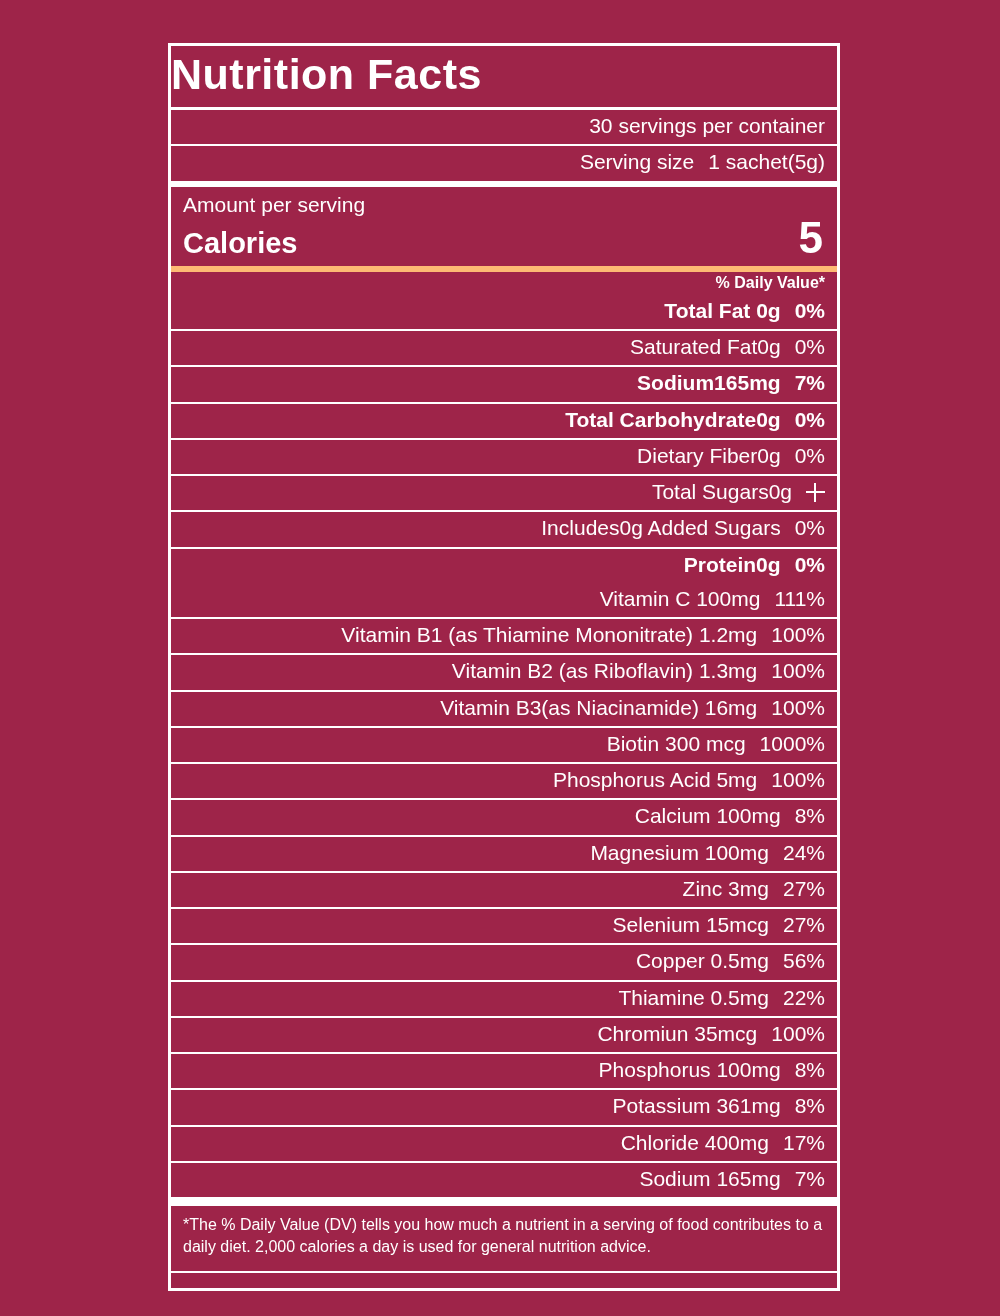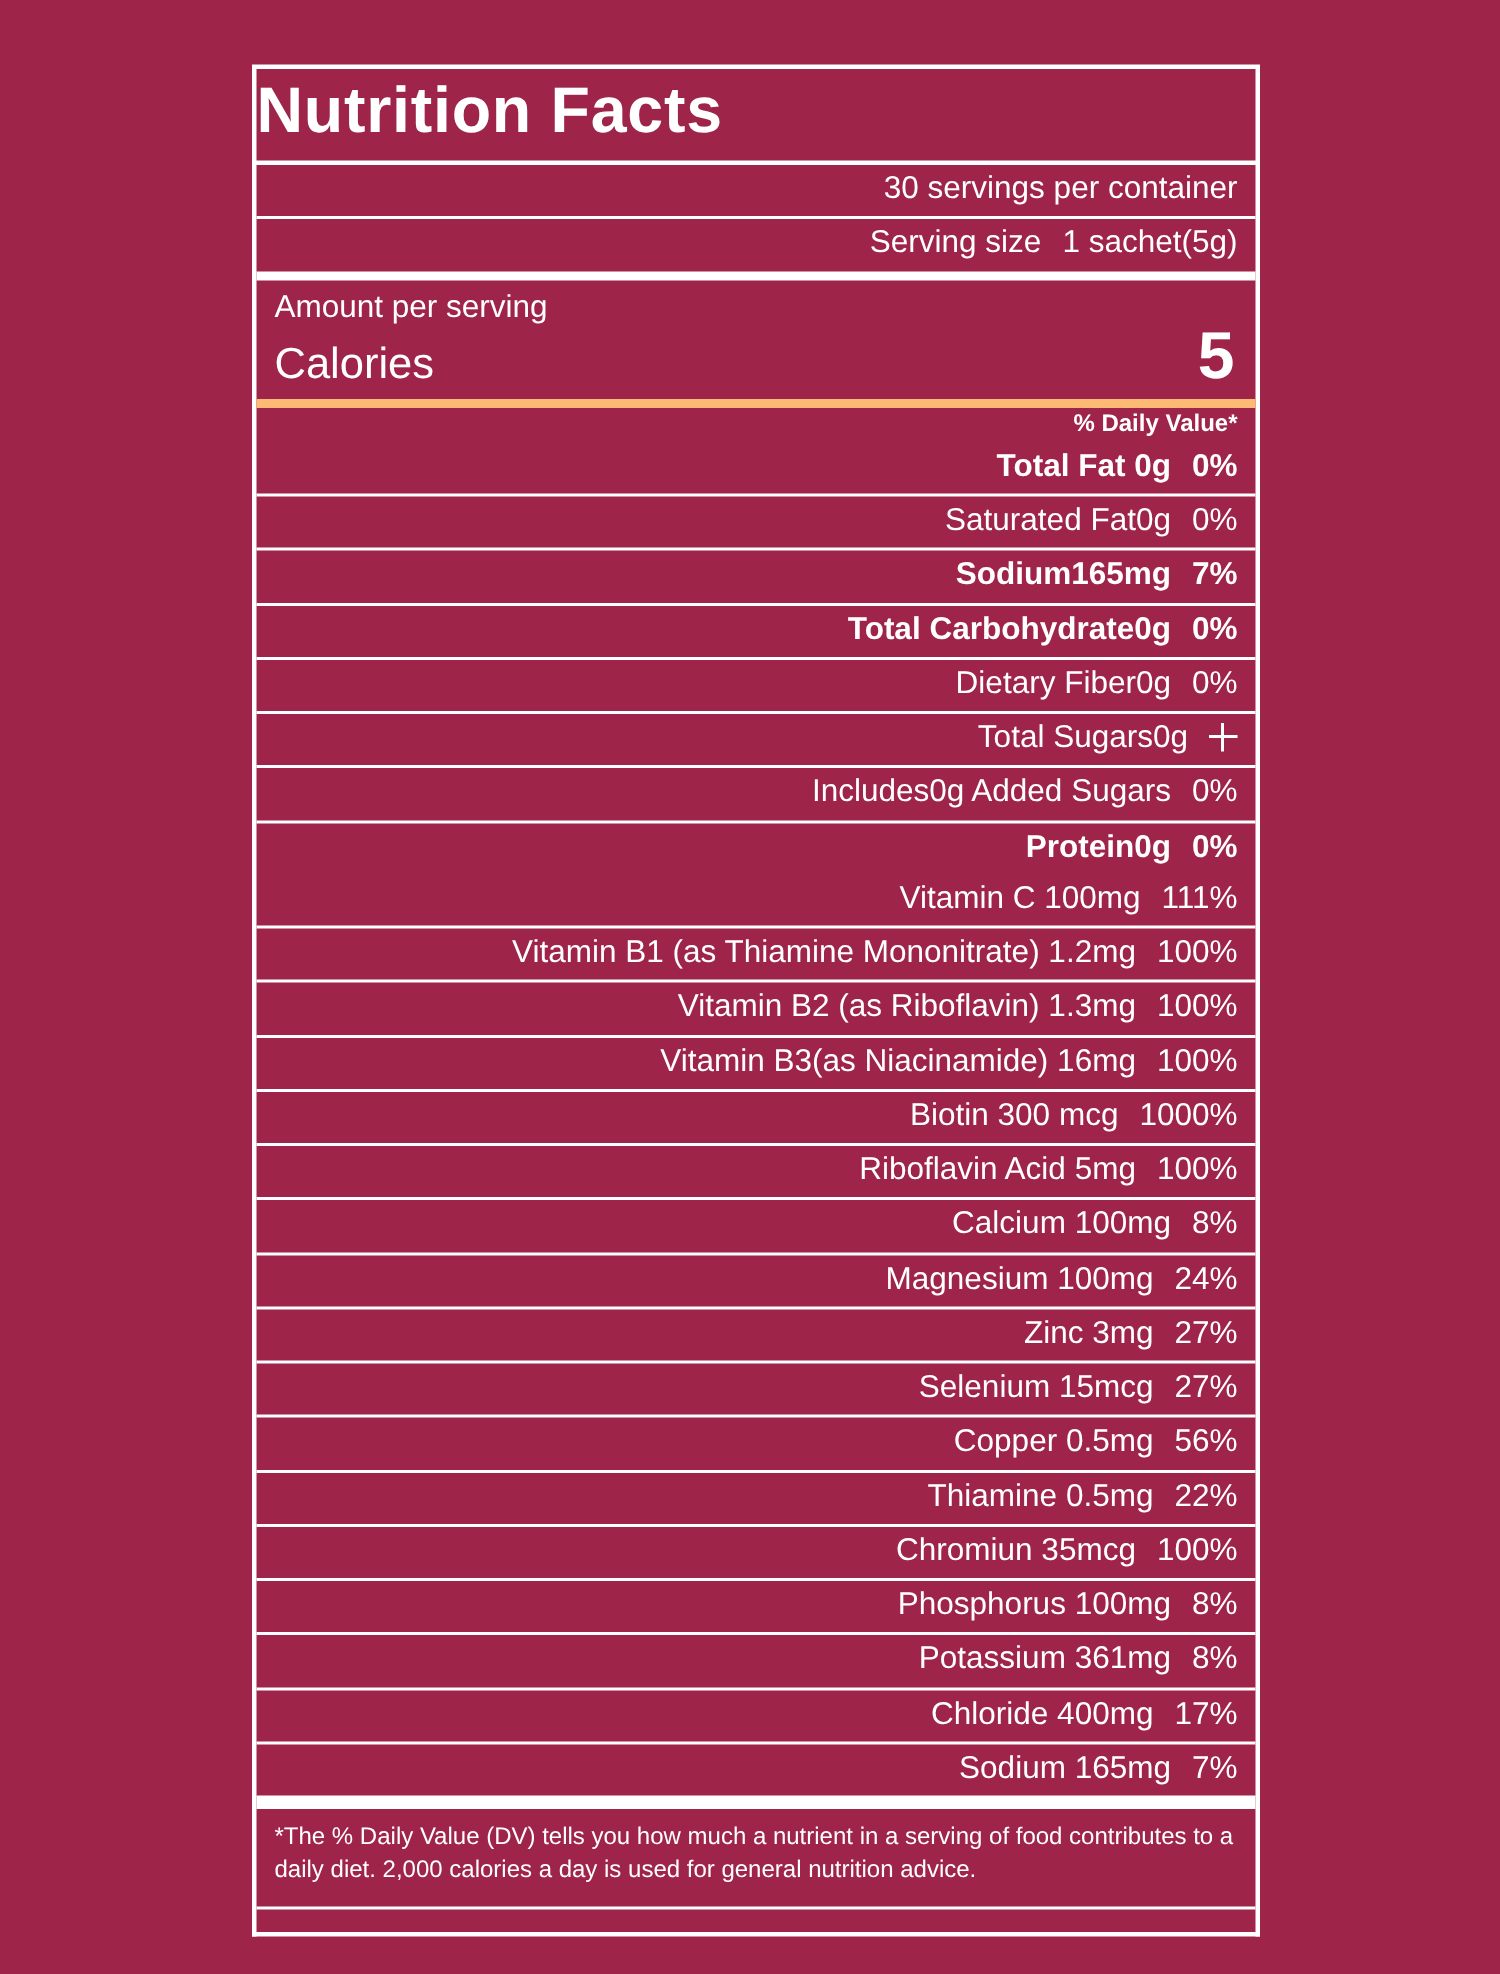--- a/index.html
+++ b/index.html
@@ -82,21 +82,21 @@
     line-height: 1.3;
   }
   .cal-line {
     display: flex;
     align-items: flex-end;
     justify-content: space-between;
     margin-top: -2px;
   }
   .cal-word {
     font-size: 29px;
-    font-weight: normal;
+    font-weight: bold;
     line-height: 1.1;
   }
   .cal-number {
     font-size: 44px;
     font-weight: bold;
     line-height: 1.0;
     padding-right: 2px;
   }
 
   
@@ -220,21 +220,21 @@
           </div>
           <div class="row">
             <span class="name">Vitamin B3(as Niacinamide) 16mg</span>
             <span class="val">100%</span>
           </div>
           <div class="row">
             <span class="name">Biotin 300 mcg</span>
             <span class="val">1000%</span>
           </div>
           <div class="row">
-            <span class="name">Riboflavin Acid 5mg</span>
+            <span class="name">Phosphorus Acid 5mg</span>
             <span class="val">100%</span>
           </div>
           <div class="row">
             <span class="name">Calcium 100mg</span>
             <span class="val">8%</span>
           </div>
           <div class="row">
             <span class="name">Magnesium 100mg</span>
             <span class="val">24%</span>
           </div>

